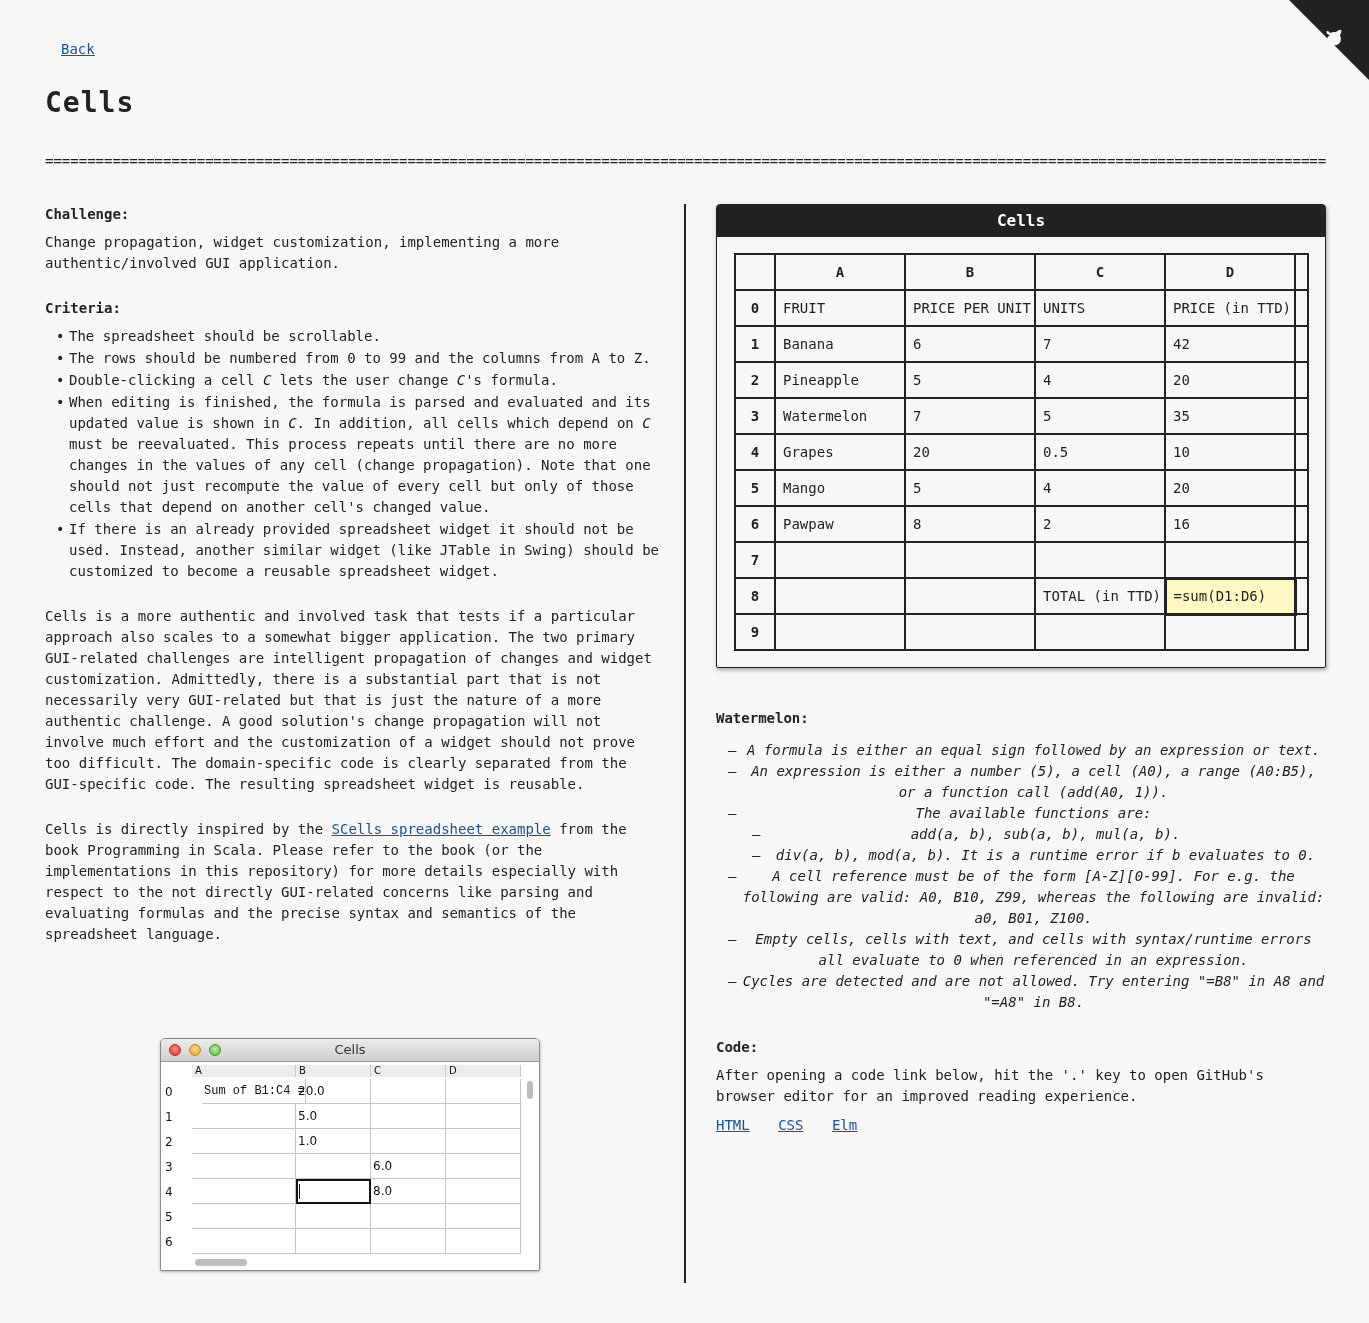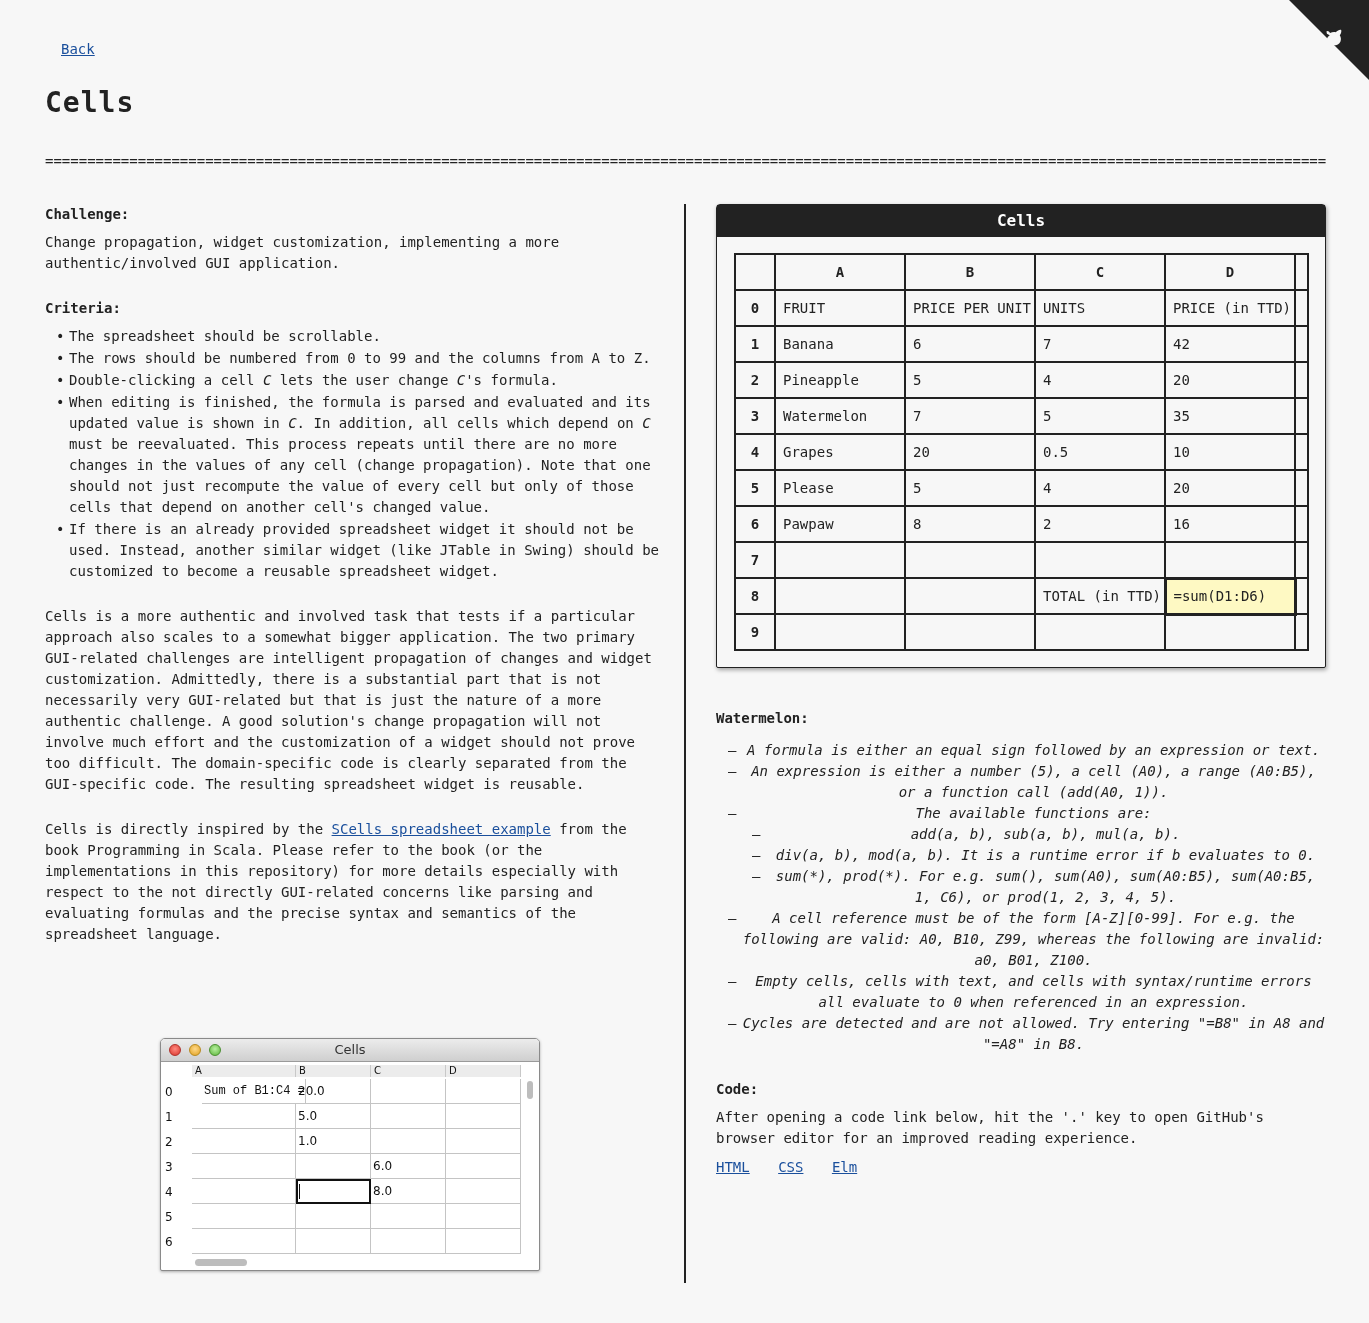--- a/index.html
+++ b/index.html
@@ -214,21 +214,21 @@
               <tr>
                 <th class="row">4</th>
                 <td class="cell">Grapes</td>
                 <td class="cell">20</td>
                 <td class="cell">0.5</td>
                 <td class="cell">10</td>
                 <td class="edge"></td>
               </tr>
               <tr>
                 <th class="row">5</th>
-                <td class="cell">Please</td>
+                <td class="cell">Mango</td>
                 <td class="cell">5</td>
                 <td class="cell">4</td>
                 <td class="cell">20</td>
                 <td class="edge"></td>
               </tr>
               <tr>
                 <th class="row">6</th>
                 <td class="cell">Pawpaw</td>
                 <td class="cell">8</td>
                 <td class="cell">2</td>
@@ -266,21 +266,20 @@
 
     <h3>Watermelon:</h3>
     <ul class="dash" style="margin-top:12px;">
       <li>A formula is either an equal sign followed by an expression or text.</li>
       <li>An expression is either a number (5), a cell (A0), a range (A0:B5), or a function call (add(A0, 1)).</li>
       <li>
         <span>The available functions are:</span>
         <ul class="dash">
           <li>add(a, b), sub(a, b), mul(a, b).</li>
           <li>div(a, b), mod(a, b). It is a runtime error if b evaluates to 0.</li>
-          <li>sum(*), prod(*). For e.g. sum(), sum(A0), sum(A0:B5), sum(A0:B5, 1, C6), or prod(1, 2, 3, 4, 5).</li>
         </ul>
       </li>
       <li>A cell reference must be of the form [A-Z][0-99]. For e.g. the following are valid: A0, B10, Z99, whereas the following are invalid: a0, B01, Z100.</li>
       <li>Empty cells, cells with text, and cells with syntax/runtime errors all evaluate to 0 when referenced in an expression.</li>
       <li>Cycles are detected and are not allowed. Try entering "=B8" in A8 and "=A8" in B8.</li>
     </ul>
 
     <h3>Code:</h3>
     <p style="margin-bottom:8px;">After opening a code link below, hit the '.' key to open GitHub's browser editor for an improved reading experience.</p>
     <div class="code-links">

